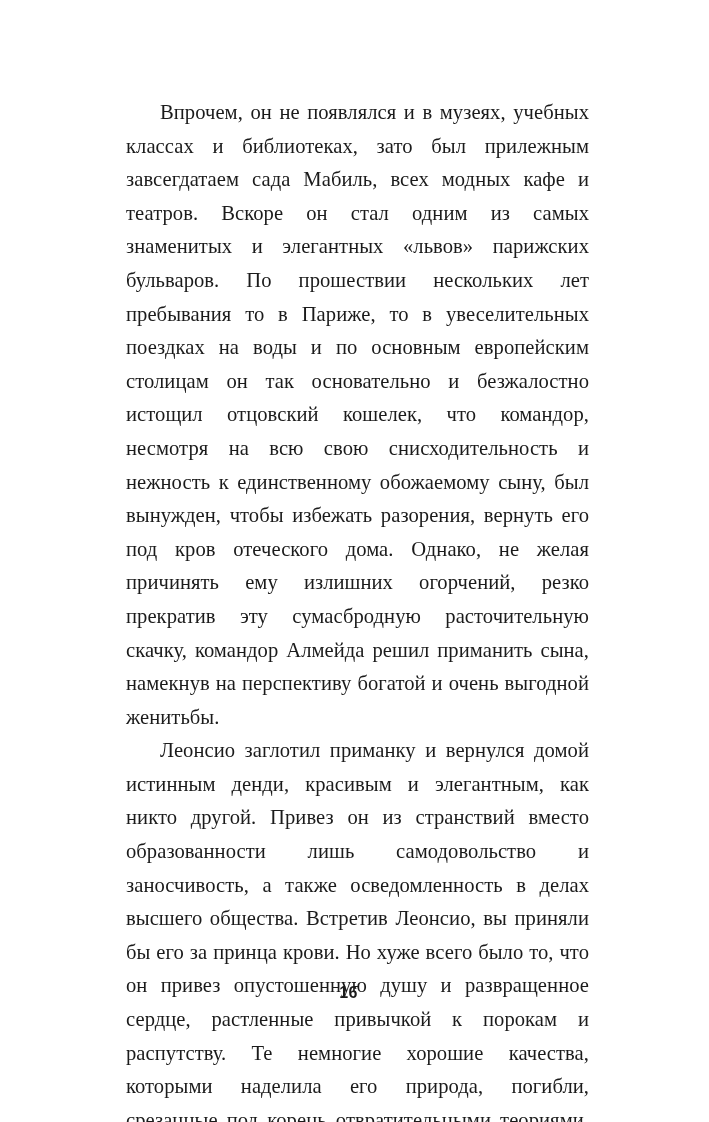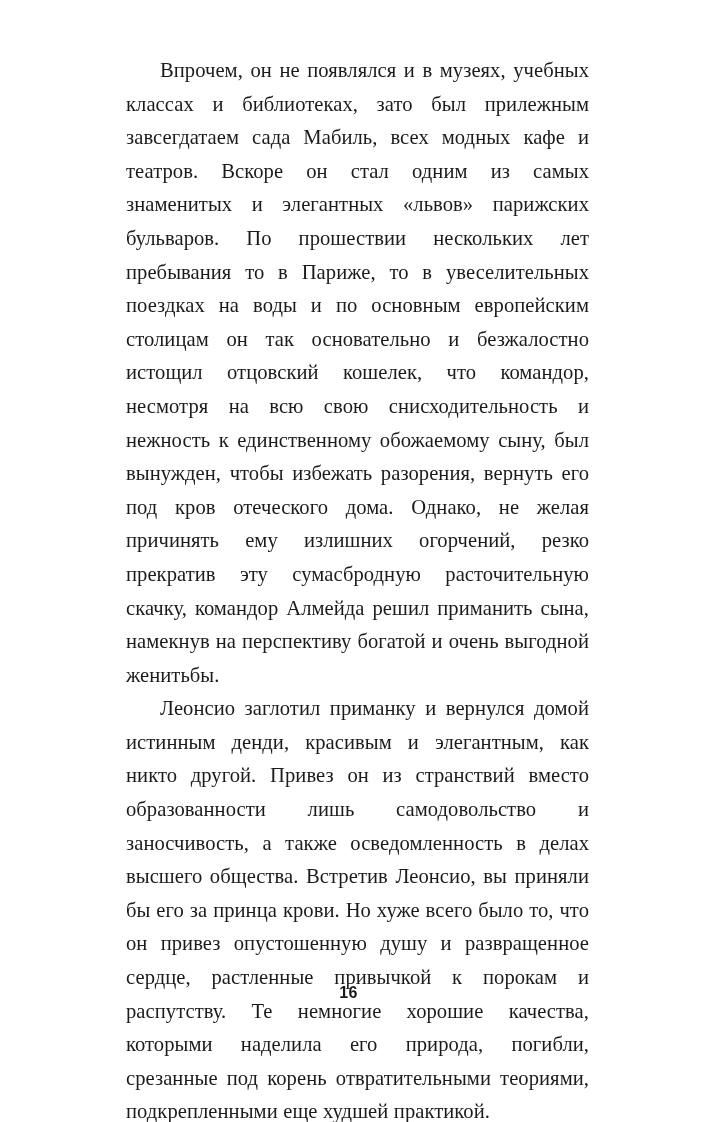--- a/index.html
+++ b/index.html
@@ -15,21 +15,21 @@
     color: #171717;
     overflow: hidden;
   }
   .page {
     position: absolute;
     left: 0;
     top: 0;
     width: 697px;
     height: 1122px;
     box-sizing: border-box;
-    padding: 54px 108px 0 126px;
+    padding: 96px 108px 0 126px;
   }
   .body-text {
     font-size: 20.6px;
     line-height: 33.6px;
     text-align: justify;
     text-justify: inter-word;
     letter-spacing: 0.05px;
     word-spacing: 0.3px;
     color: #1b1b1b;
   }

